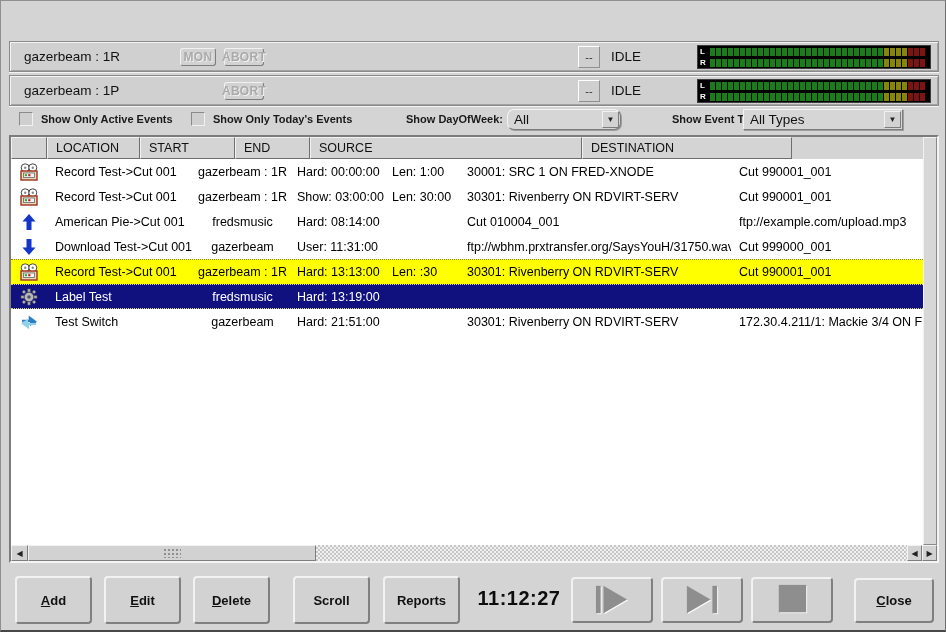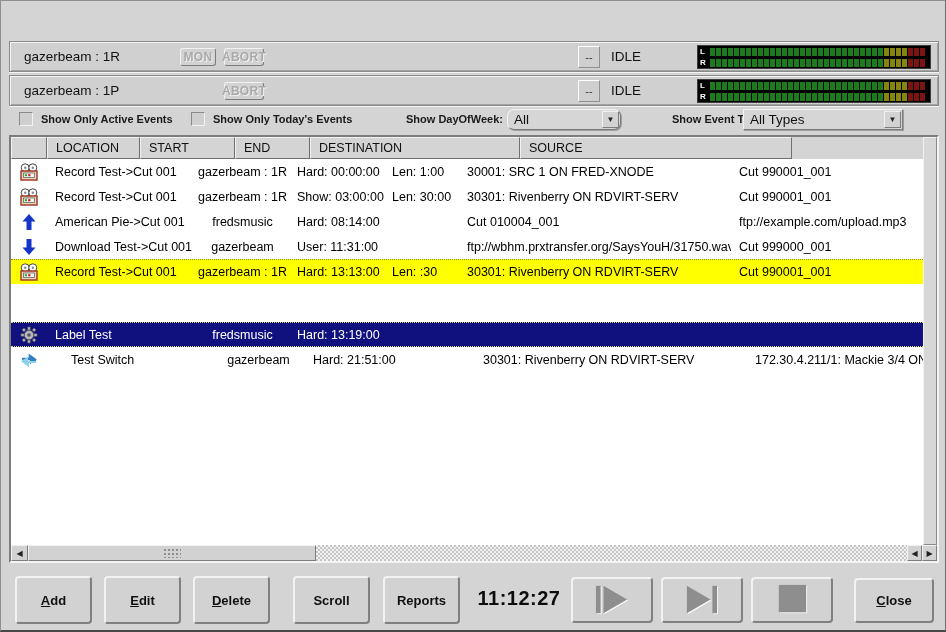--- a/index.html
+++ b/index.html
@@ -55,21 +55,21 @@
 
   
   .table-frame { position:absolute; left:8px; top:134px; width:930px; height:428px;
                  border:2px solid; border-color:#7c7c7c #f4f4f4 #f4f4f4 #7c7c7c; background:#fff; }
   .thead { position:absolute; left:0; top:0; right:14px; height:22px; display:flex; overflow:hidden; background:#d4d4d4; }
   .hcell { height:22px; background:#d4d4d4; border:1px solid; border-color:#f2f2f2 #6f6f6f #6f6f6f #f2f2f2;
            font-size:12.5px; color:#101010; display:flex; align-items:center; padding-left:8px; flex:none; }
   .viewport { position:absolute; left:0; top:22px; right:14px; bottom:16px; background:#fff; overflow:hidden; }
   .trow { display:flex; height:25px; background:#fff; color:#000; }
   .trow.yellow { background:#ffff00; border-top:1px dotted #8a8a20; }
-  .trow.selected { background:#10107e; color:#fff; border-top:1px dotted #d8d870; border-bottom:1px dotted #d8d870;margin-top:38px; }
+  .trow.selected { background:#10107e; color:#fff; border-top:1px dotted #d8d870; border-bottom:1px dotted #d8d870; }
   .tcell { flex:none; font-size:12.5px; display:flex; align-items:center; padding-left:8px; overflow:hidden; white-space:nowrap; }
   .tcell.center { justify-content:center; padding-left:0; }
   .icon-cell { justify-content:center; padding-left:0; }
   .row-icon { width:18px; height:18px; display:block; }
   .vstrip { position:absolute; right:0; top:0; bottom:16px; width:14px; background:#d7d7d7;
             border:1px solid; border-color:#f2f2f2 #8a8a8a #8a8a8a #f2f2f2; }
   .hscroll { position:absolute; left:0; right:0; bottom:0; height:16px; background:#d4d4d4; display:flex; }
   .sb-btn { width:17px; height:16px; flex:none; background:#d2d2d2; border:1px solid;
             border-color:#f2f2f2 #7d7d7d #7d7d7d #f2f2f2; font-size:8px; color:#222;
             display:flex; align-items:center; justify-content:center; }
@@ -293,22 +293,22 @@
       <span class="combo-arrow">▼</span>
     </div>
   </div>
 
   <div class="table-frame">
     <div class="thead" id="thead">
         <div class="hcell" style="width: 36px;"></div>
         <div class="hcell" style="width: 93px;">LOCATION</div>
         <div class="hcell" style="width: 95px;">START</div>
         <div class="hcell" style="width: 75px;">END</div>
+        <div class="hcell" style="width: 272px;">SOURCE</div>
         <div class="hcell" style="width: 210px;">DESTINATION</div>
-        <div class="hcell" style="width: 272px;">SOURCE</div>
       </div>
     <div class="viewport" id="tbody">
         <div class="trow">
           <div class="tcell icon-cell" style="width: 36px;">
             <svg class="row-icon" viewBox="0 0 18 18">
               <circle cx="5.2" cy="4.8" r="4" fill="#fff" stroke="#444"></circle>
               <circle cx="12.8" cy="4.8" r="4" fill="#fff" stroke="#444"></circle>
               <circle cx="5.2" cy="4.8" r="1.2" fill="#888"></circle>
               <circle cx="12.8" cy="4.8" r="1.2" fill="#888"></circle>
               <rect x="1" y="8" width="16" height="9" fill="#e8d9b8" stroke="#a03020" stroke-width="1.4"></rect>
@@ -417,21 +417,21 @@
         </div>
         <div class="trow">
           <div class="tcell icon-cell" style="width: 36px;">
             <svg class="row-icon" viewBox="0 0 18 18">
               <path d="M2 8 L10 8 L10 5 L16 9.5" fill="none" stroke="#2f7fc0" stroke-width="2.6"></path>
               <path d="M16 9.5 L10 13 V5 Z" fill="#2f7fc0"></path>
               <path d="M16 11 L8 11 L8 14 L2 9.5" fill="none" stroke="#8fd0ea" stroke-width="2.2"></path>
               <path d="M2 9.5 L8 6 V14 Z" fill="#8fd0ea"></path>
             </svg>
           </div>
-          <div class="tcell" style="width: 149px; margin-left: 16px;">Test Switch</div>
+          <div class="tcell" style="width: 149px;">Test Switch</div>
           <div class="tcell center" style="width: 93px;">gazerbeam</div>
           <div class="tcell" style="width: 95px;">Hard: 21:51:00</div>
           <div class="tcell" style="width: 75px;"></div>
           <div class="tcell" style="width: 272px;">30301: Rivenberry ON RDVIRT-SERV</div>
           <div class="tcell" style="width: 210px;">172.30.4.211/1: Mackie 3/4 ON FRE</div>
         </div>
       </div>
     <div class="vstrip"></div>
     <div class="hscroll">
       <span class="sb-btn">◀</span>

